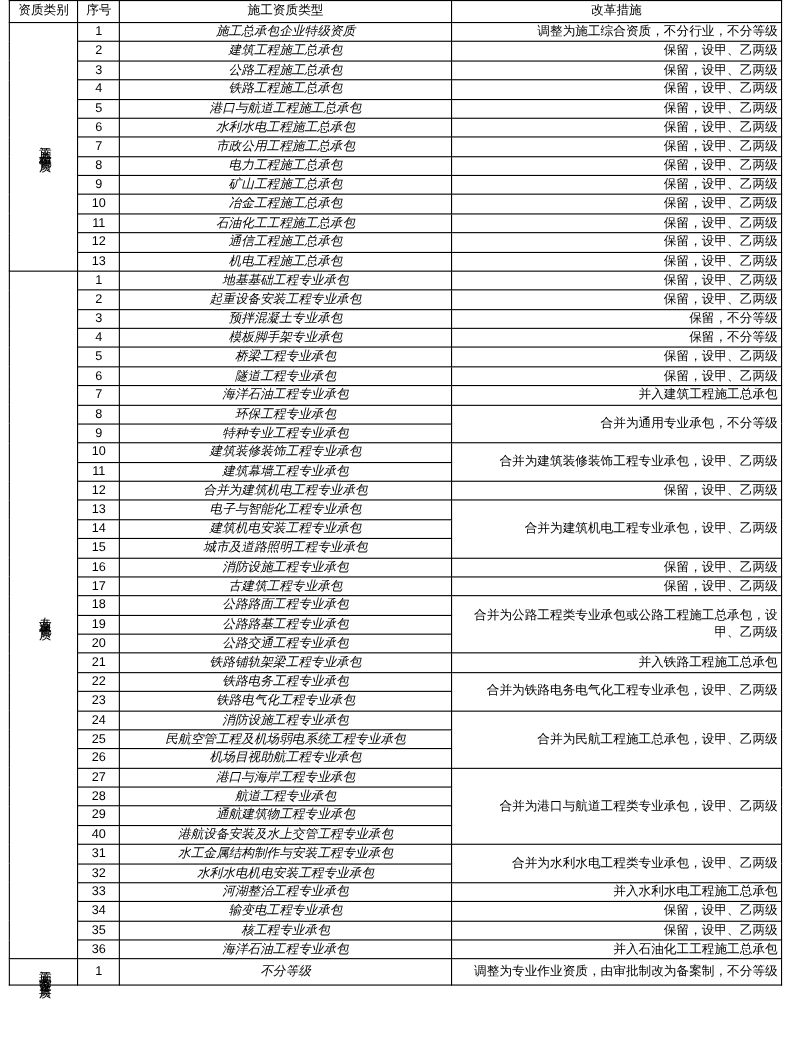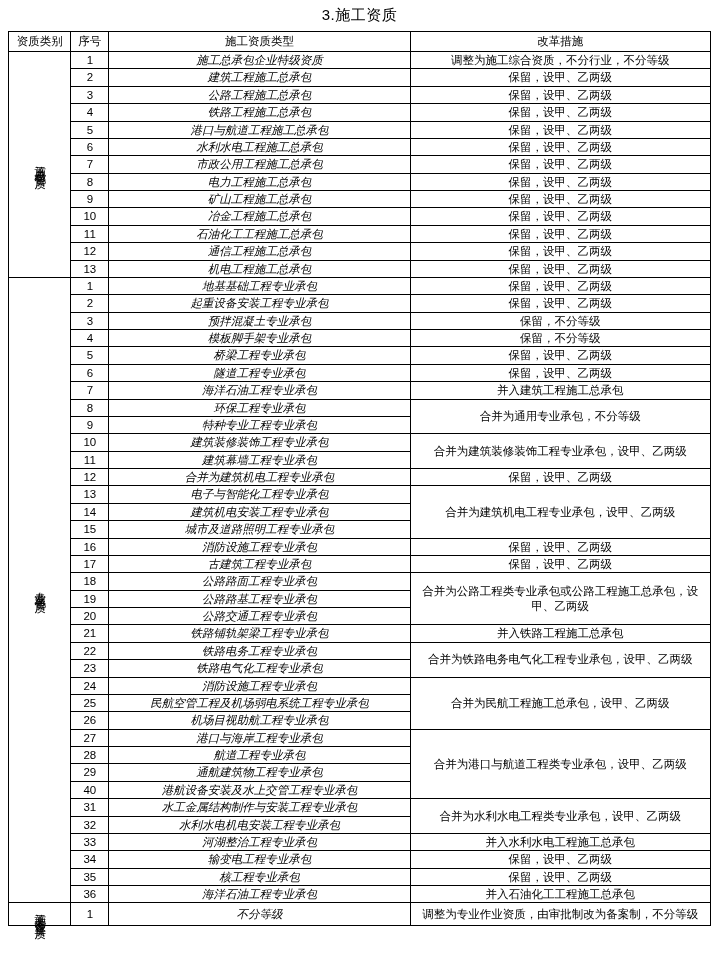--- a/index.html
+++ b/index.html
@@ -62,31 +62,30 @@
   }
   td.no {
     text-align: center;
   }
   td.type {
     text-align: center;
     padding-left: 6px;
     font-style: italic;
   }
   td.meas {
-    text-align: center;
+    text-align: right;
     padding-left: 4px;
   }
   tr.row { height: 16px; }
 </style>
 </head>
 <body>
 
 <div class="page">
 
-  <h1 class="doc-title">3.施工资质</h1>
 
   <table class="qual">
     <colgroup>
       <col class="col-cat">
       <col class="col-no">
       <col class="col-type">
       <col class="col-meas">
     </colgroup>
     <thead>
       <tr>

